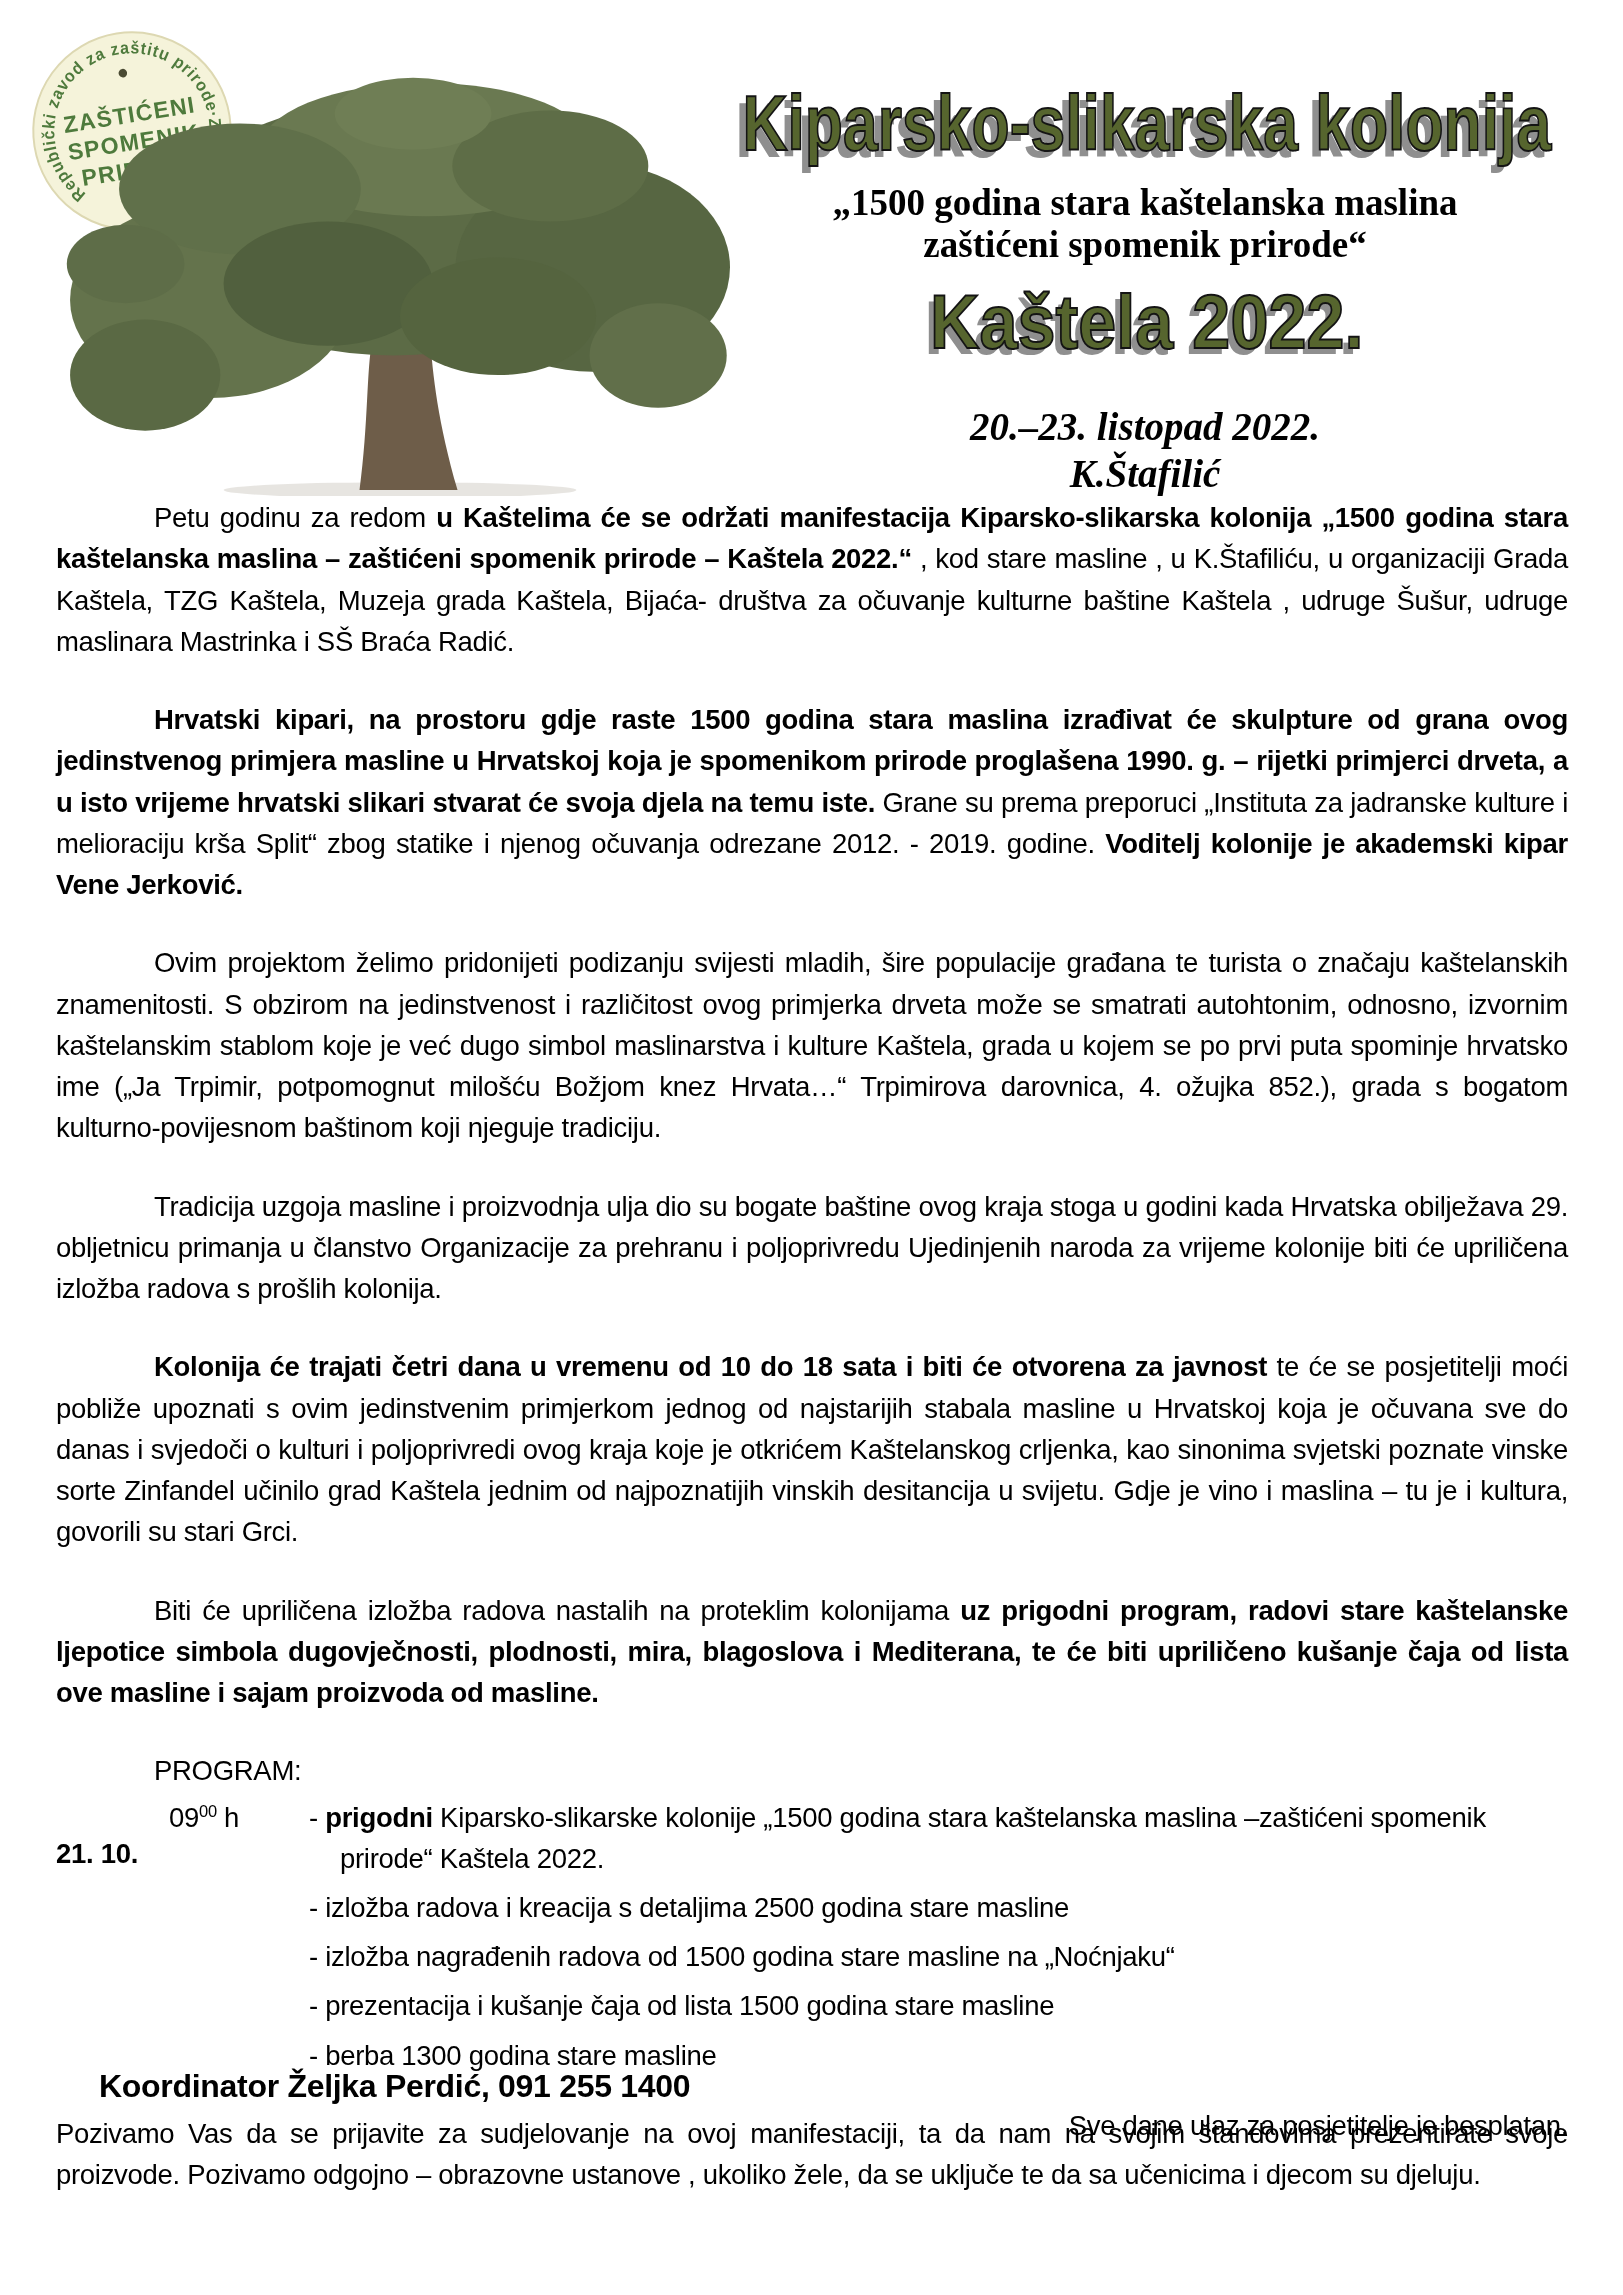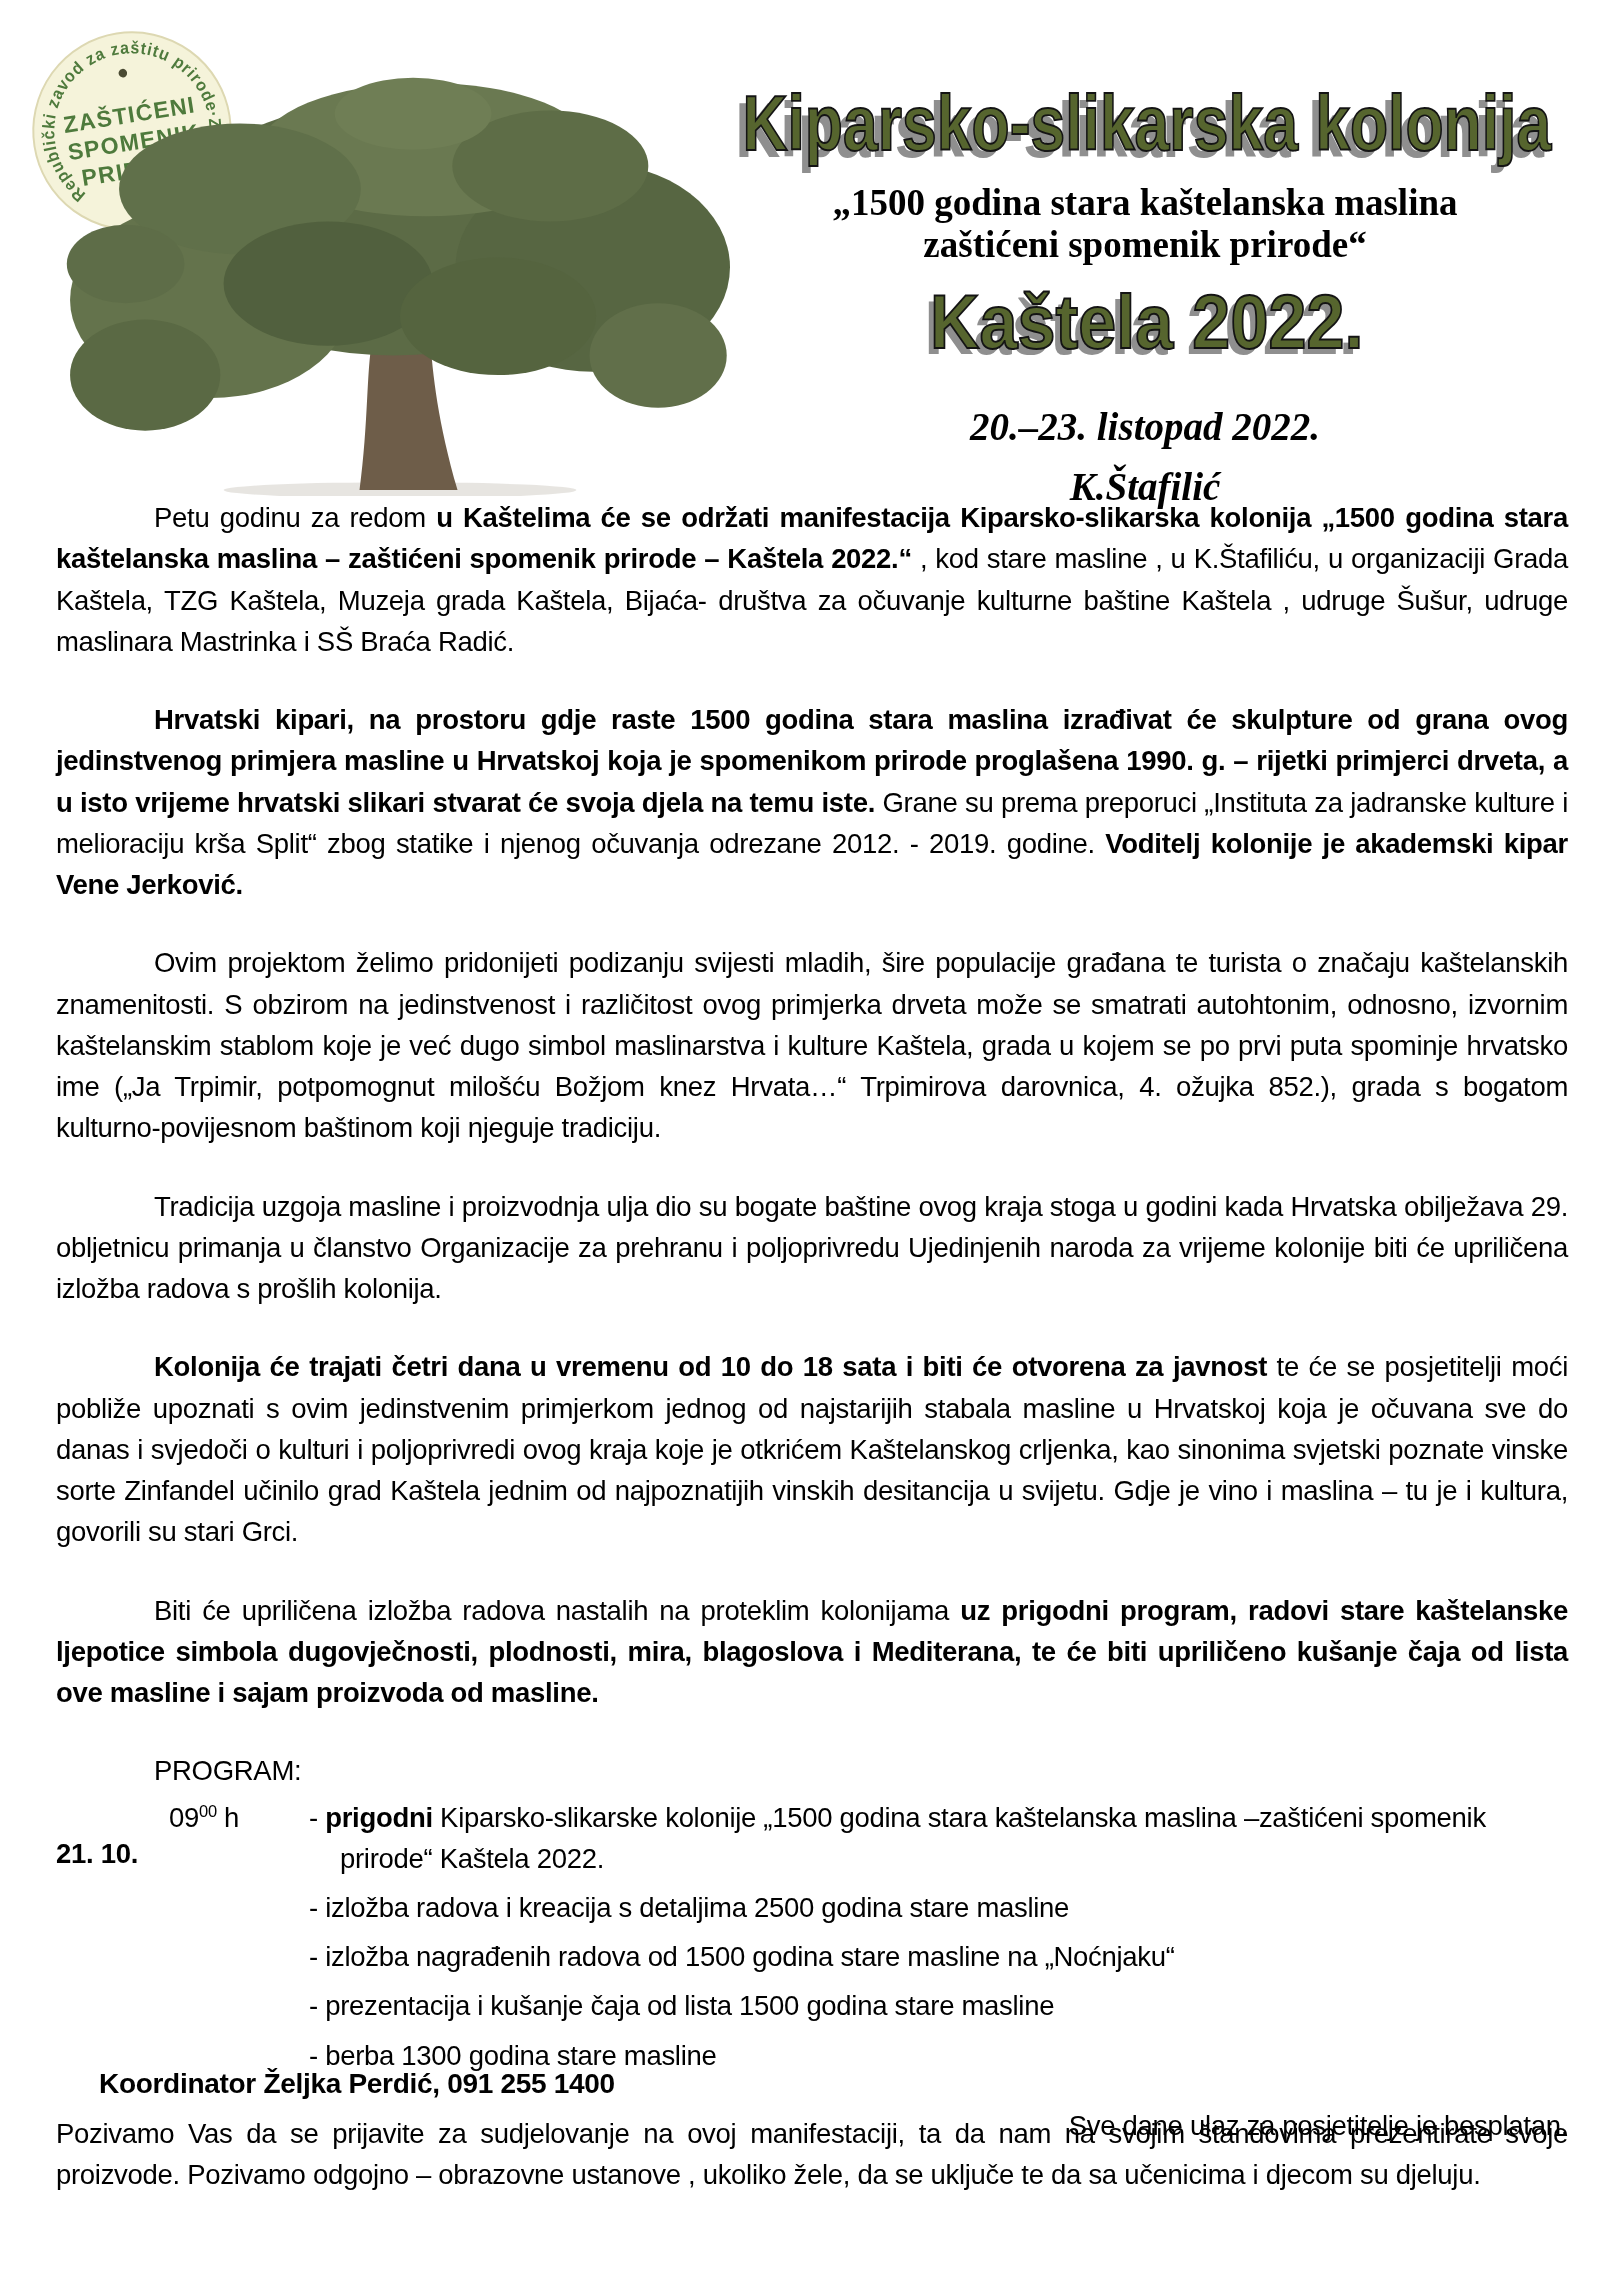--- a/index.html
+++ b/index.html
@@ -13,21 +13,21 @@
   .title-svg { display:block; margin:0 auto; }
   .subtitle {
     font-family:"Liberation Serif", serif; font-weight:bold;
     font-size:37px; line-height:1.15; margin-top:6.5px;
   }
   .dates, .loc {
     font-family:"Liberation Serif", serif; font-weight:bold; font-style:italic;
     font-size:39px; line-height:1.1;
   }
   .dates { margin-top:38px; }
-  .loc   { margin-top:18px; }
+  .loc   { margin-top:5px; }
 
   
   .badge { position:absolute; left:30px; top:29px; transform:rotate(-9deg); }
 
   
   .tree { position:absolute; left:47px; top:68px; }
 
   
   .body-text {
     position:absolute; left:56px; top:497px; width:1512px;
@@ -43,21 +43,21 @@
   .prog-time sup { font-size:60%; vertical-align:super; }
   .prog-items-col { flex:1; }
   .prog-item { margin:0 0 7.9px 0; text-align:left; }
   .hang { padding-left:31px; text-indent:-31px; }
   .ind-items { margin-left:253px; }
   .closing { margin-top:37px; text-indent:0; text-align:justify; }
 
   
   .coordinator {
     position:absolute; left:99px; top:2068px;
-    font-size:28px; font-weight:bold; letter-spacing:-0.3px;text-align:center;
+    font-size:32px; font-weight:bold; letter-spacing:-0.3px;text-align:center;
   }
   .free-entry {
     position:absolute; right:55px; top:2110px;
     font-size:27.5px; letter-spacing:-0.3px;
   }
 </style>
 </head>
 <body>
 
 <div class="page">

